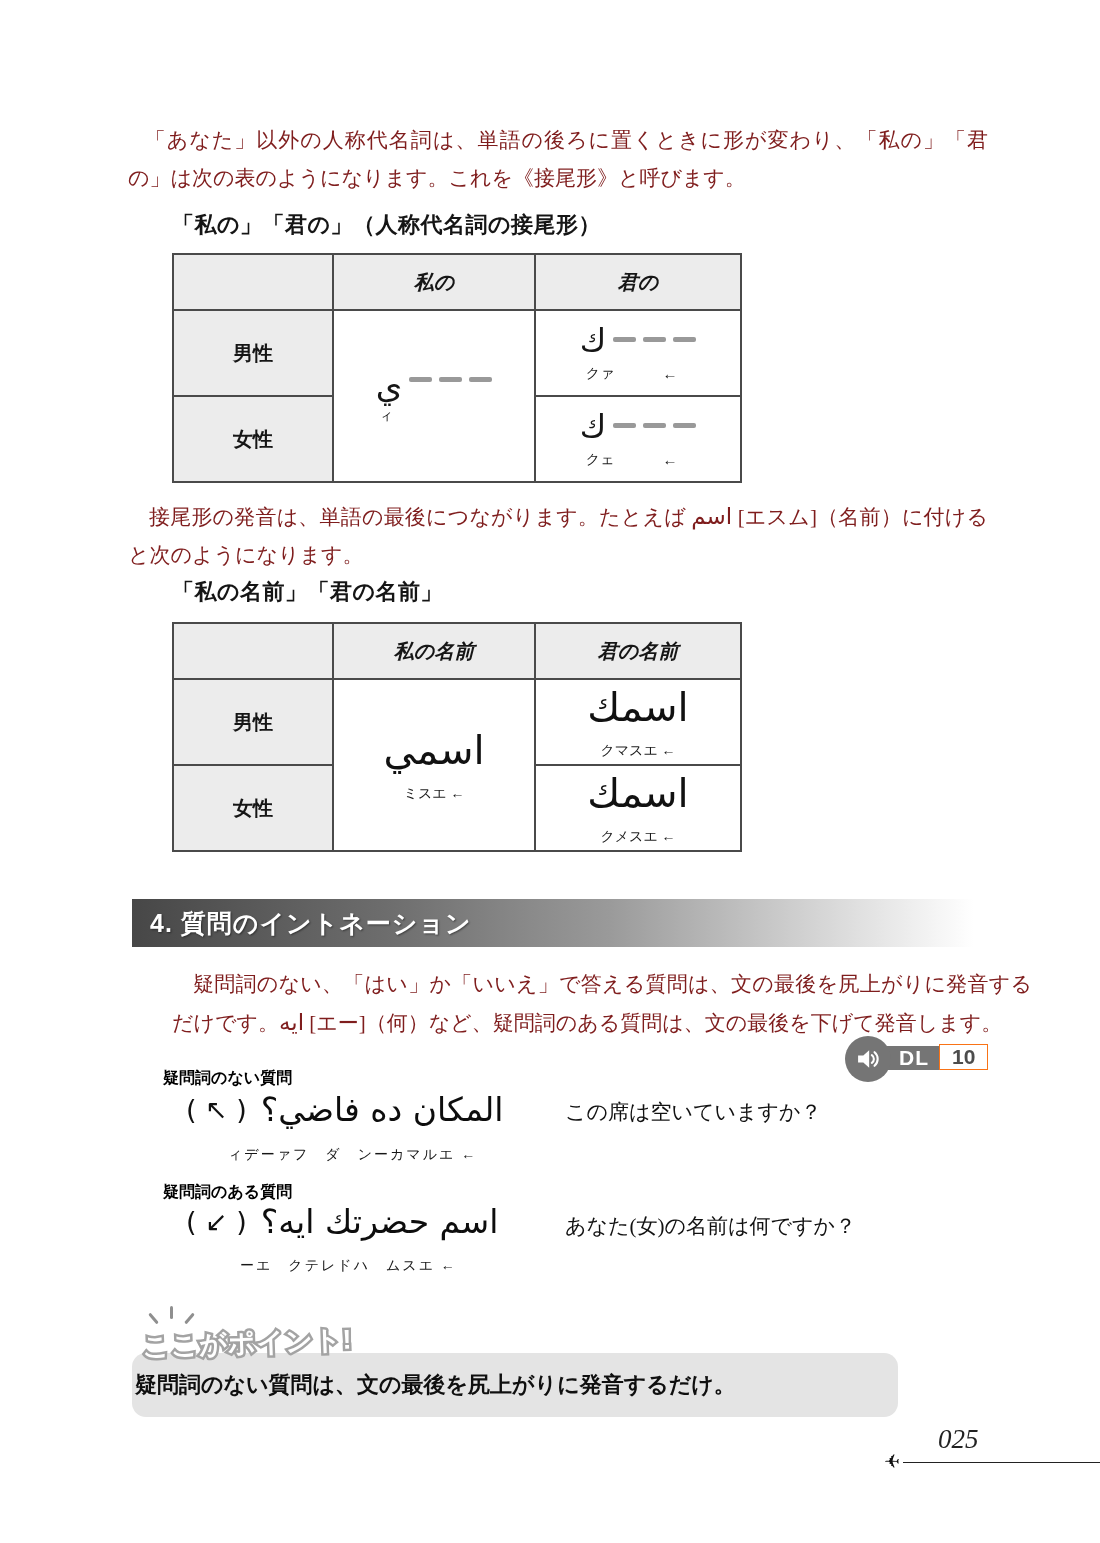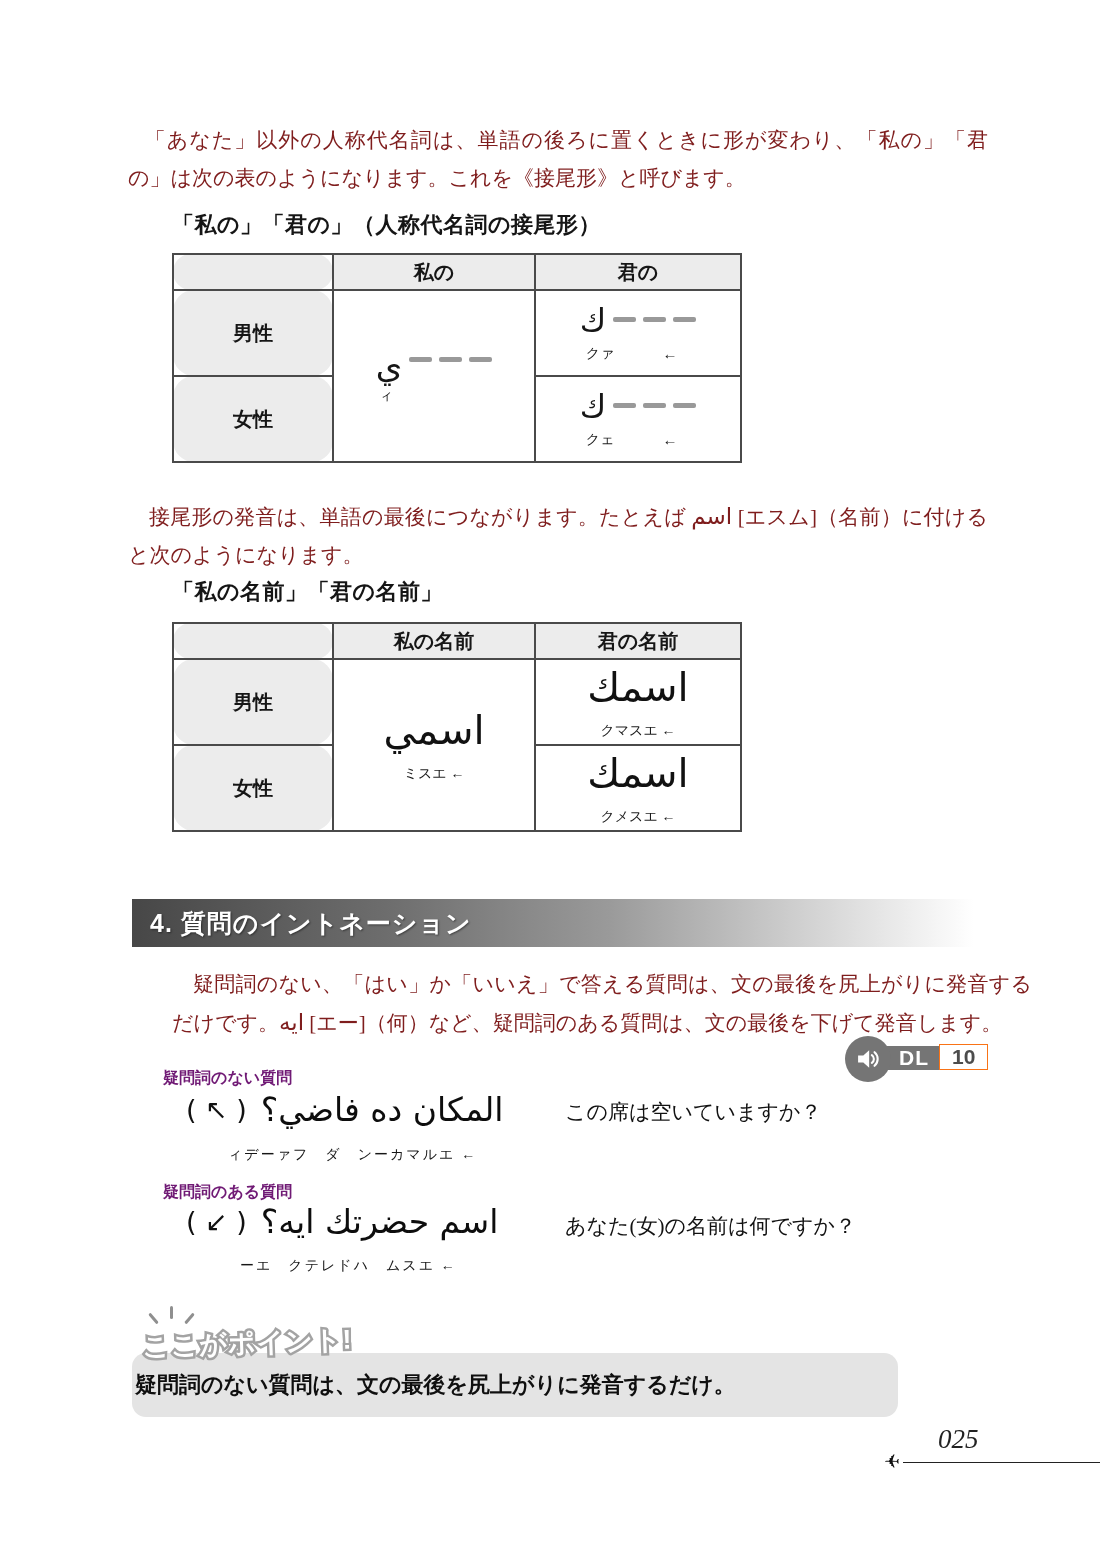--- a/index.html
+++ b/index.html
@@ -26,22 +26,22 @@
   .tbl-title{font-size:22px; font-weight:600; color:#151515; letter-spacing:.5px;}
 
   
   table.grid{border-collapse:collapse; table-layout:fixed; background:#fff;}
   table.grid td, table.grid th{
     border:2px solid #4a4a4a; padding:0; text-align:center; vertical-align:middle;
     font-size:20px; font-weight:600; color:#161616;
   }
   table.grid .hd{background:#ececec; font-weight:600;}
   table.grid .lbl{background:#ececec; font-weight:600;}
-  .c1{width:158px;border-radius:21px;} .c2{width:200px;} .c3{width:204px;}
-  .hrow{height:36px;} .drow{height:86px;}
+  .c1{width:158px;} .c2{width:200px;} .c3{width:204px;}
+  .hrow{height:56px;font-style:italic;} .drow{height:86px;}
 
   .ar-combo{display:inline-flex; align-items:center; gap:7px;}
   .ar-letter{
     font-family:"DejaVu Sans",sans-serif; font-size:32px; line-height:1;
     direction:rtl; unicode-bidi:isolate; font-weight:400;
   }
   .dash{display:inline-block; width:23px; height:5px; background:#999; border-radius:2px;}
   .cellgroup{display:inline-block; text-align:left;}
   .cellnote{
     display:flex; align-items:center; margin-top:9px;
@@ -78,21 +78,21 @@
   .dl-seg{
     background:#757575; color:#fff; font-weight:700; font-size:21px;
     display:flex; align-items:center; padding:0 10px 0 16px; letter-spacing:1px;
   }
   .dl-num{
     background:#fff; color:#4c4c4c; font-weight:700; font-size:21px;
     display:flex; align-items:center; padding:0 12px; border:1px solid #f97316;
   }
 
   
-  .ex-label{font-size:16px; font-weight:600; color:#701a75;}
+  .ex-label{font-size:16px; font-weight:600; color:#000000;}
   .ex-line{display:flex; align-items:center; gap:14px;}
   .intonation{
     font-size:27px; color:#111; font-weight:400; white-space:nowrap;
     font-family:"DejaVu Sans",sans-serif;
   }
   .ex-ar{
     font-family:"DejaVu Sans",sans-serif; font-size:33px; color:#0d0d0d;
     direction:rtl; unicode-bidi:isolate; white-space:nowrap;
   }
   .ex-reading{font-size:14px; color:#161616; letter-spacing:2px; white-space:pre;}

